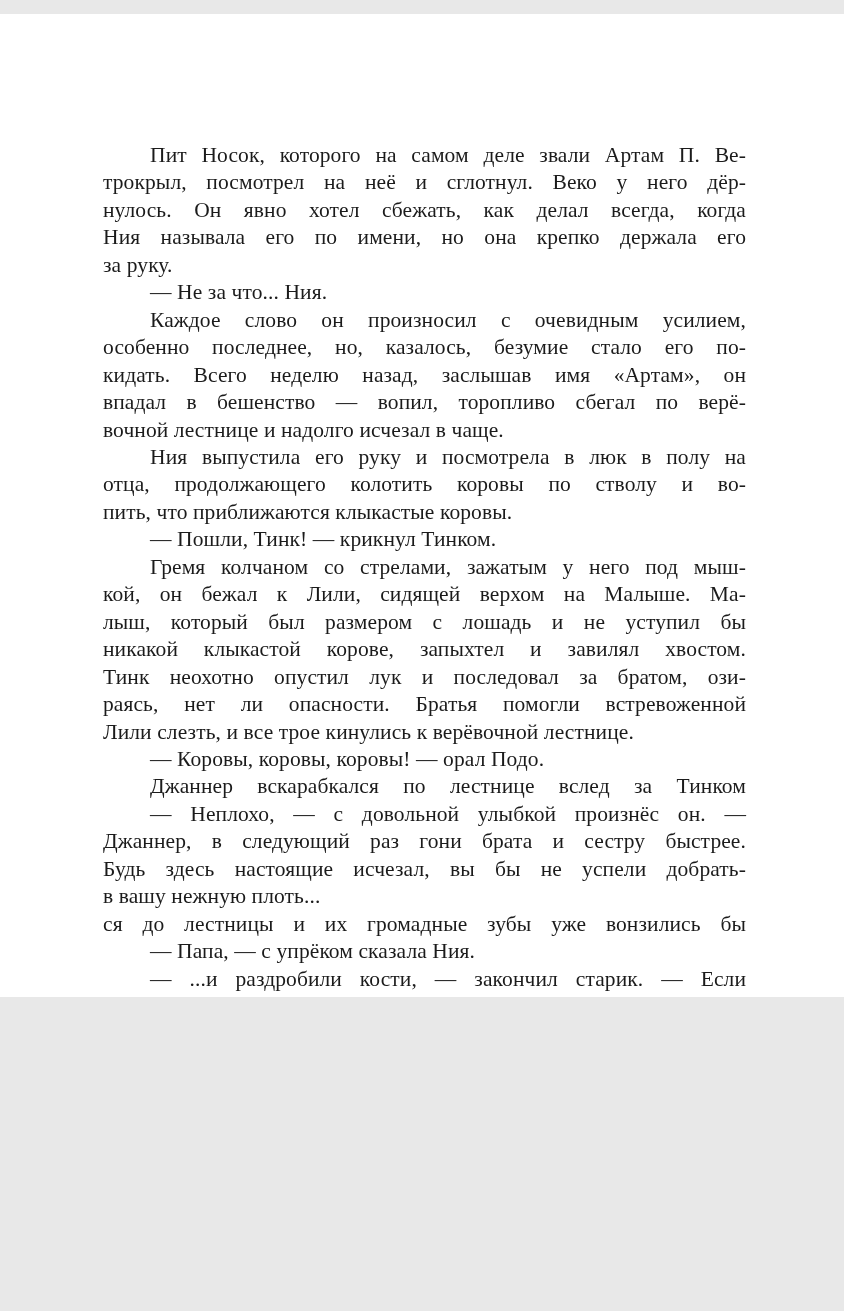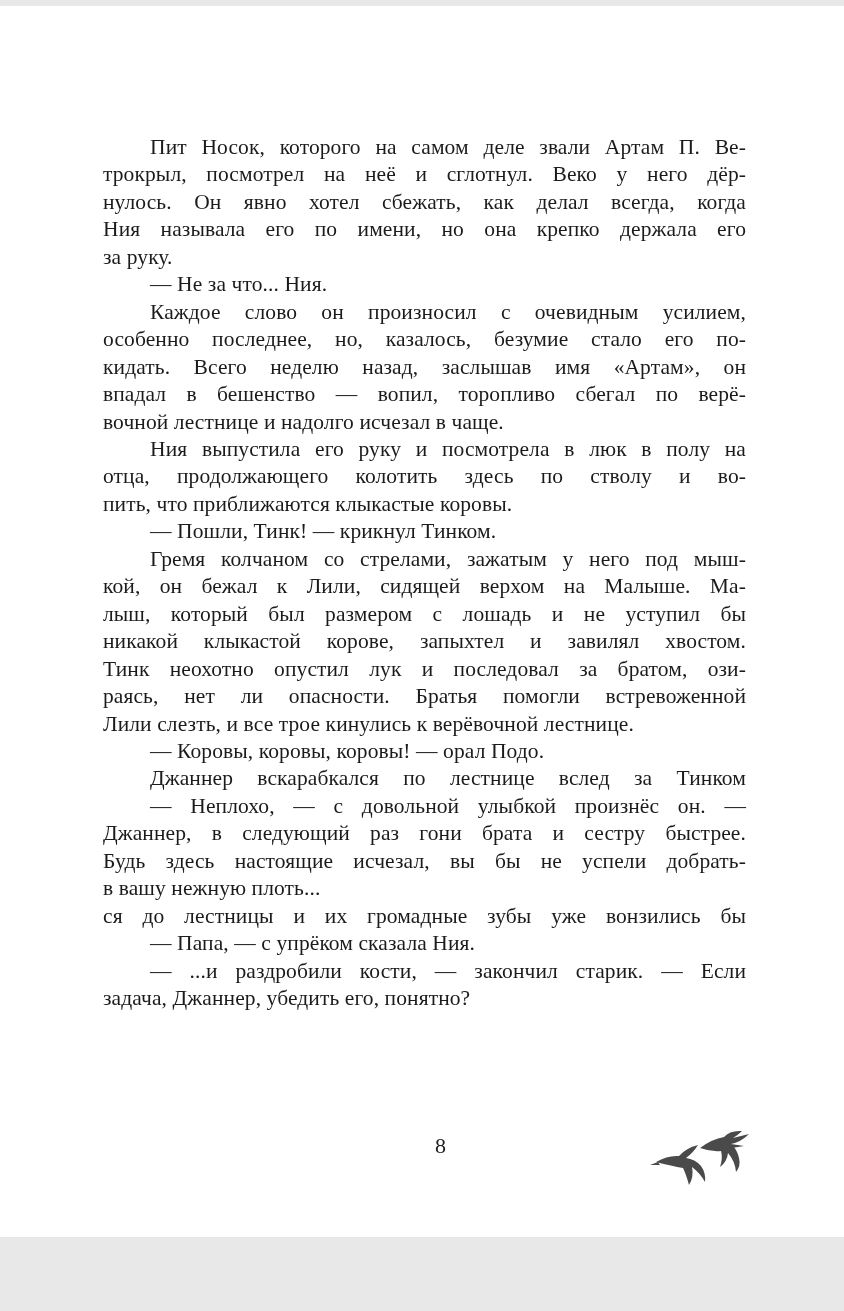--- a/index.html
+++ b/index.html
@@ -1,24 +1,24 @@
 <!DOCTYPE html>
 <html><head>
 <meta charset="utf-8">
 <style>
   html, body { margin: 0; padding: 0; background: #e8e8e8; }
   .page {
     position: relative;
     width: 844px;
-    height: 1231px;
+    height: 983px;
     background: #ffffff;
     font-family: "Liberation Serif", "DejaVu Serif", serif;
     color: #1b1b1b;
     overflow: hidden;
-    margin: 6px auto;
+    margin: 14px auto;
   }
   .text-block {
     position: absolute;
     left: 103px;
     top: 128px;
     width: 643px;
     font-size: 21.5px;
     line-height: 27.45px;
     letter-spacing: 0.1px;
   }
@@ -66,21 +66,21 @@
       </div>
       <div class="paragraph">
         <div class="line first">Каждое слово он произносил с очевидным усилием,</div>
         <div class="line">особенно последнее, но, казалось, безумие стало его по-</div>
         <div class="line">кидать. Всего неделю назад, заслышав имя «Артам», он</div>
         <div class="line">впадал в бешенство — вопил, торопливо сбегал по верё-</div>
         <div class="line last">вочной лестнице и надолго исчезал в чаще.</div>
       </div>
       <div class="paragraph">
         <div class="line first">Ния выпустила его руку и посмотрела в люк в полу на</div>
-        <div class="line">отца, продолжающего колотить здесь по стволу и во-</div>
+        <div class="line">отца, продолжающего колотить коровы по стволу и во-</div>
         <div class="line last">пить, что приближаются клыкастые коровы.</div>
       </div>
       <div class="paragraph">
         <div class="line first last">— Пошли, Тинк! — крикнул Тинком.</div>
       </div>
       <div class="paragraph">
         <div class="line first">Гремя колчаном со стрелами, зажатым у него под мыш-</div>
         <div class="line">кой, он бежал к Лили, сидящей верхом на Малыше. Ма-</div>
         <div class="line">лыш, который был размером с лошадь и не уступил бы</div>
         <div class="line">никакой клыкастой корове, запыхтел и завилял хвостом.</div>

